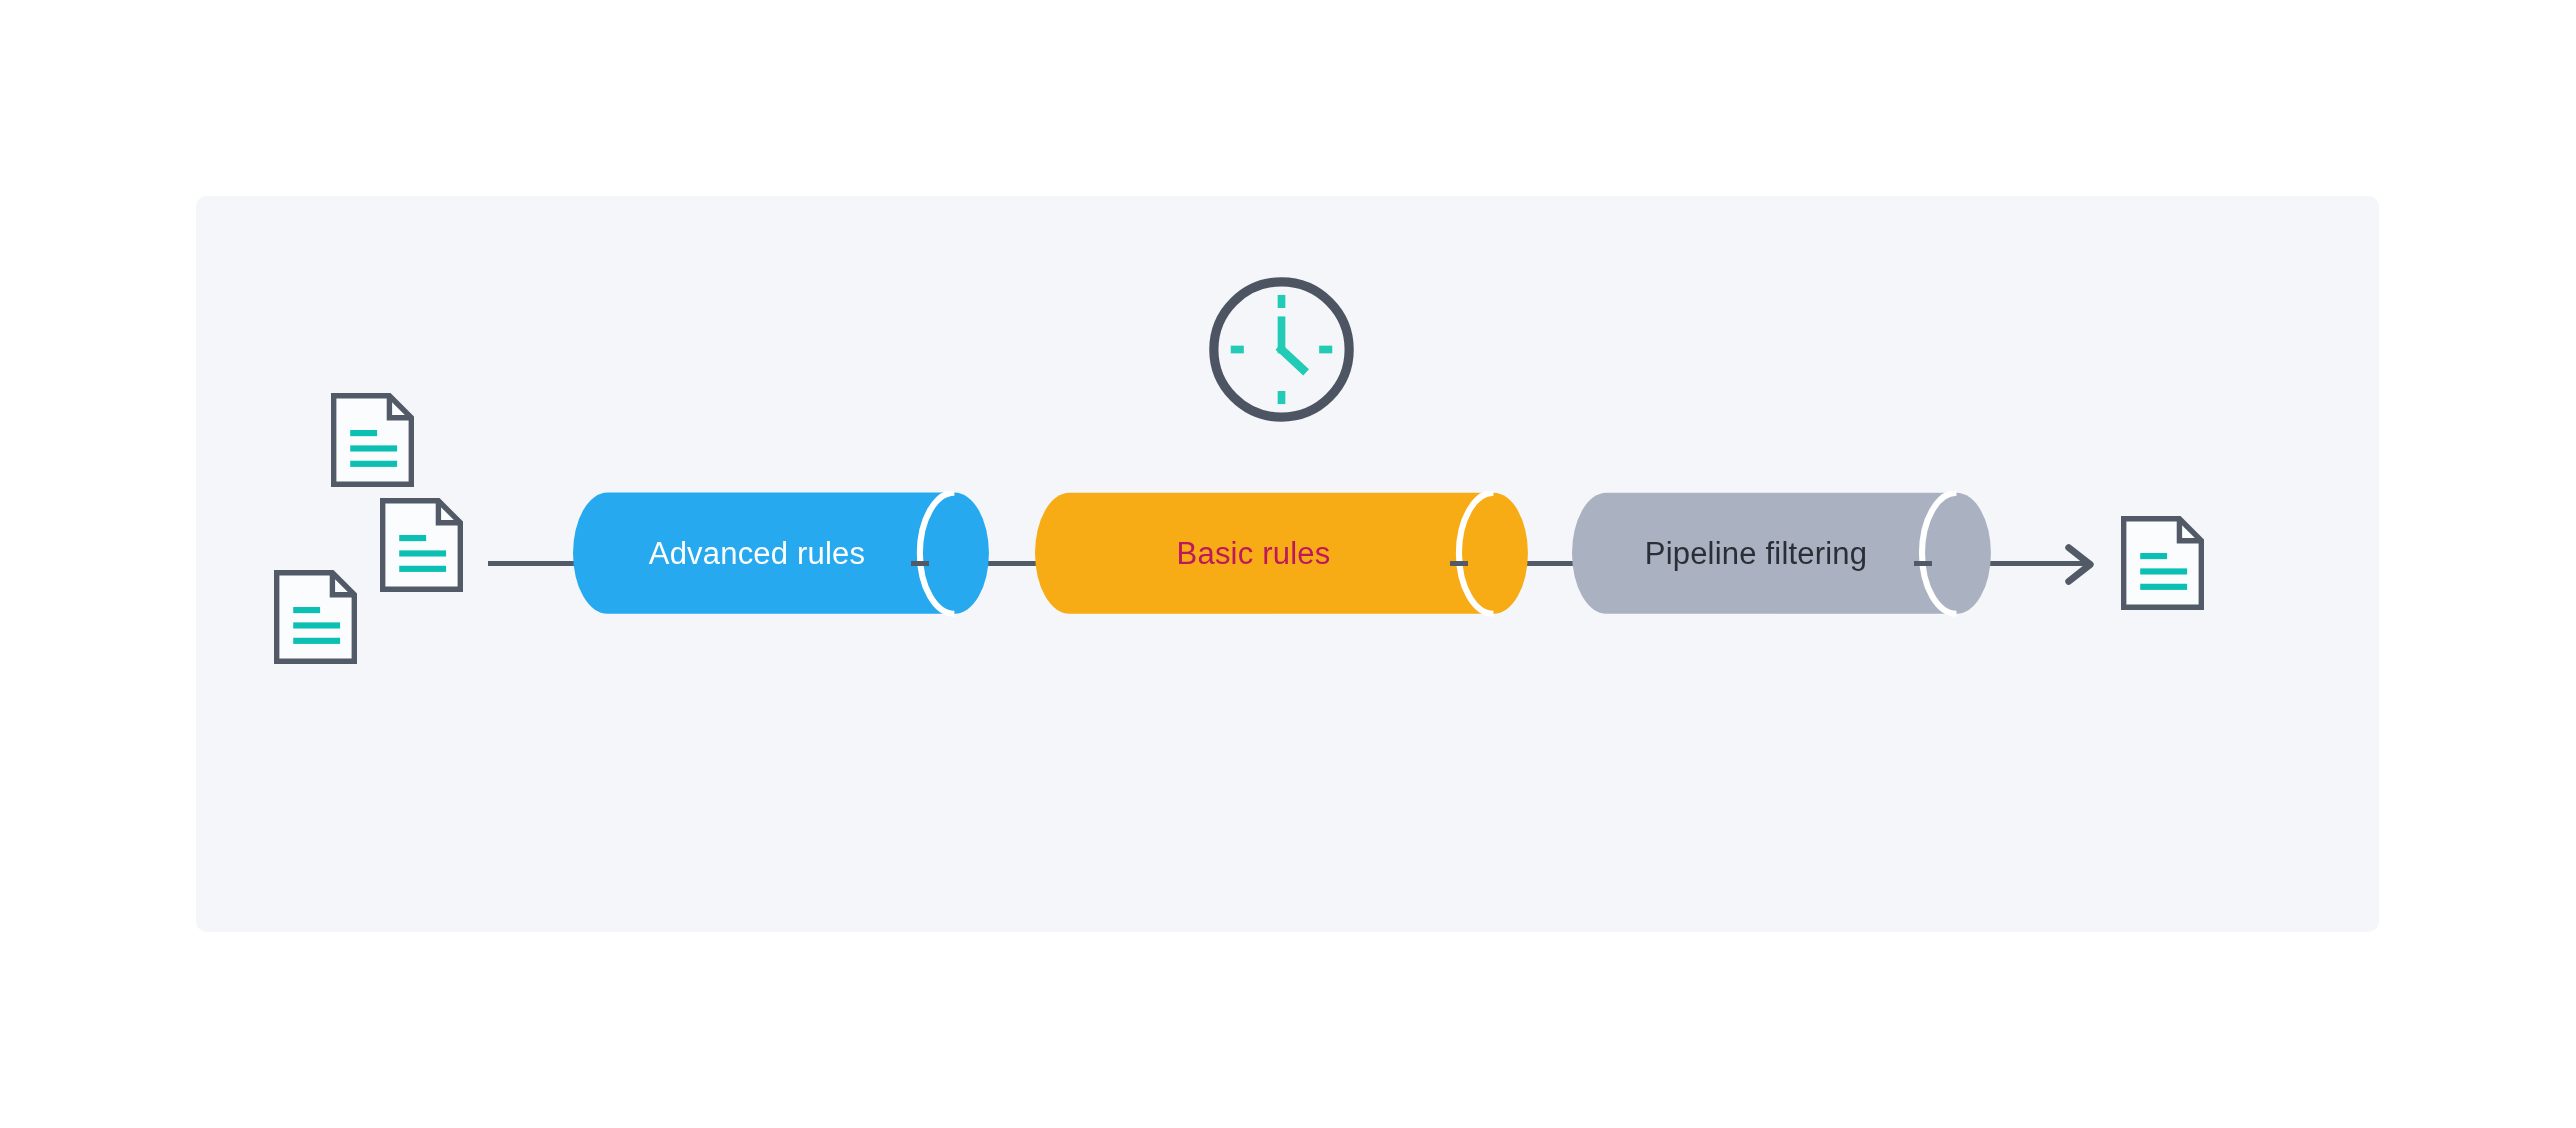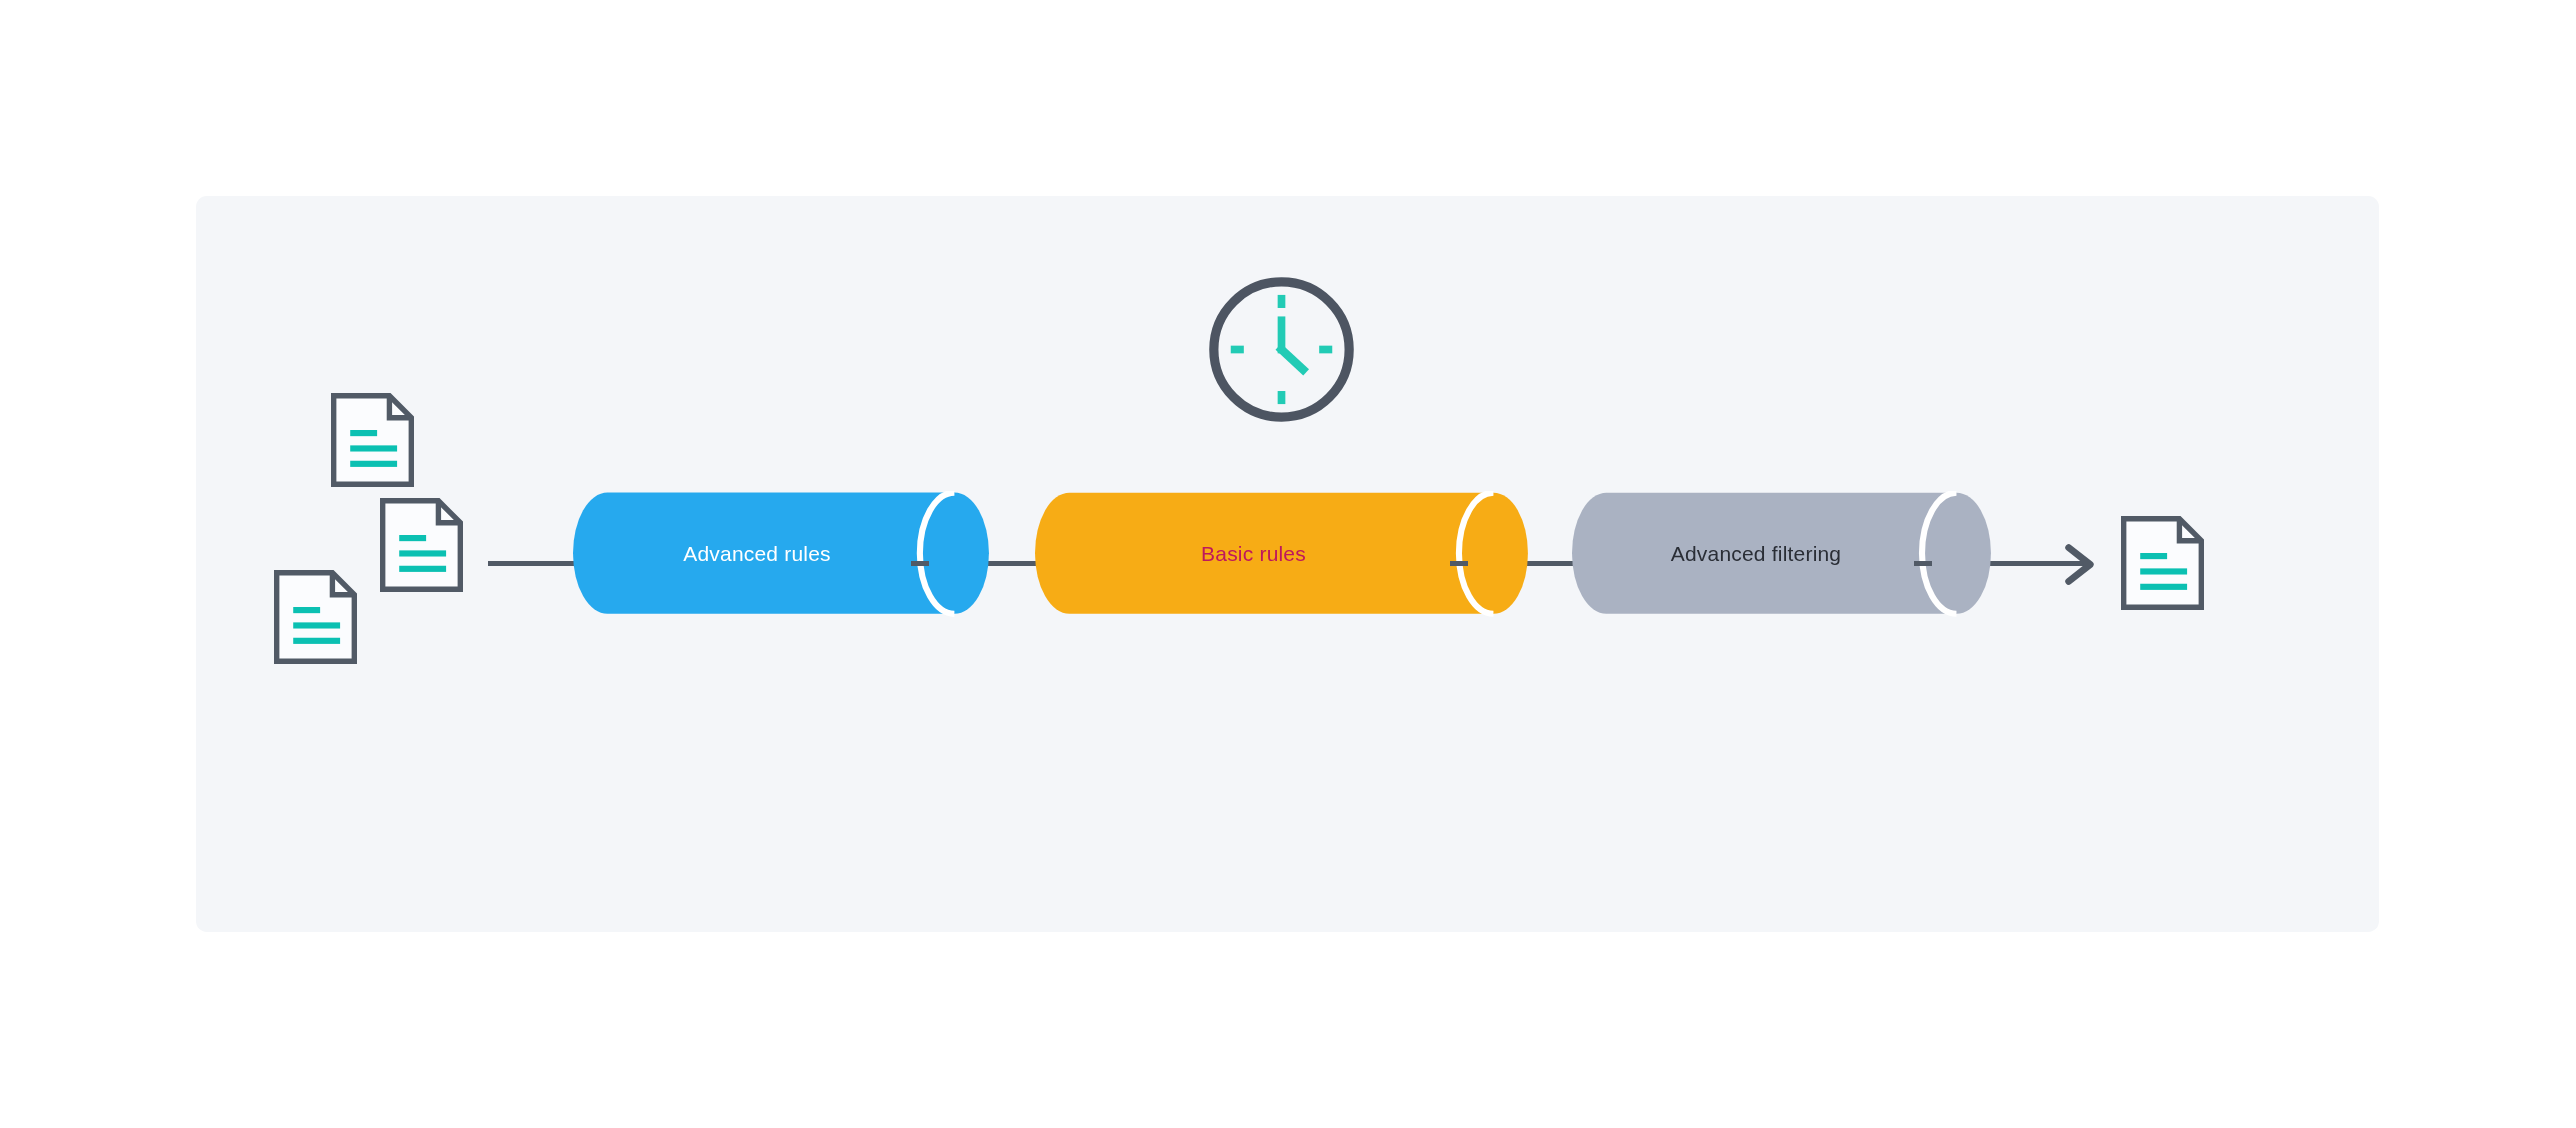--- a/index.html
+++ b/index.html
@@ -6,21 +6,21 @@
   .canvas{position:relative;width:2576px;height:1129px;background:#ffffff;overflow:hidden;
           font-family:"Liberation Sans", sans-serif;}
   .panel{position:absolute;left:196px;top:196px;width:2183px;height:736px;
          background:#F4F6F9;border-radius:10.7px;z-index:0;}
   .abs{position:absolute;}
   .flow-line{position:absolute;left:488px;top:561px;width:1602px;height:5.4px;
              background:#515A66;z-index:1;}
   .cyl{position:absolute;top:491px;z-index:2;}
   .gap-tick{position:absolute;top:561px;width:18.4px;height:5.4px;background:#515A66;z-index:3;}
   .stage-label{position:absolute;top:493px;height:121px;line-height:121px;
-               text-align:center;font-size:21px;font-weight:500;z-index:4;
+               text-align:center;font-size:31px;font-weight:500;z-index:4;
                letter-spacing:0.2px;}
   .stage-label.s0{left:573px;width:368px;color:#FFFFFF;}
   .stage-label.s1{left:1035px;width:437px;color:#be185d;}
   .stage-label.s2{left:1572px;width:368px;color:#2A2E36;}
   .doc{z-index:2;}
   .clock{z-index:2;}
   .arrow{z-index:1;}
 </style>
 </head>
 <body>
@@ -79,21 +79,21 @@
     <path d="M598 2 A45 79 0 0 0 598 160" fill="none" stroke="#FFFFFF" stroke-width="8"></path>
   </svg>
   <div class="stage-label s1">Basic rules</div>
   <div class="gap-tick" style="left:1450px"></div>
 
   <svg class="cyl" style="left:1572px" width="422" height="126" viewBox="0 0 551 164">
     <path d="M45 2 A45 79 0 0 0 45 160 H502 V2 Z" fill="#AAB2C2"></path>
     <ellipse cx="502" cy="81" rx="45" ry="79" fill="#AAB2C2"></ellipse>
     <path d="M502 2 A45 79 0 0 0 502 160" fill="none" stroke="#FFFFFF" stroke-width="8"></path>
   </svg>
-  <div class="stage-label s2">Advanced filtering</div>
+  <div class="stage-label s2">Pipeline filtering</div>
   <div class="gap-tick" style="left:1914px"></div>
 
   <svg class="abs arrow" style="left:2064px;top:543px" width="34" height="43" viewBox="0 0 44 56">
     <path d="M6 6 L34 28 L6 50" fill="none" stroke-width="9" stroke-linecap="round" stroke-linejoin="round" stroke="#515A66"></path>
   </svg>
 
   <svg class="abs doc" style="left:2121px;top:516px" width="83" height="94" viewBox="0 0 108 122">
     <path d="M76 3.5 H3.5 V118.5 H104.5 V32 Z" stroke-width="7" fill="#FBFCFE" stroke="#515A66"></path>
     <path d="M76 3.5 V32 H104.5" fill="none" stroke-width="7" stroke="#515A66"></path>
     <rect x="25" y="48" width="35" height="8" fill="#0BC0B2"></rect>

